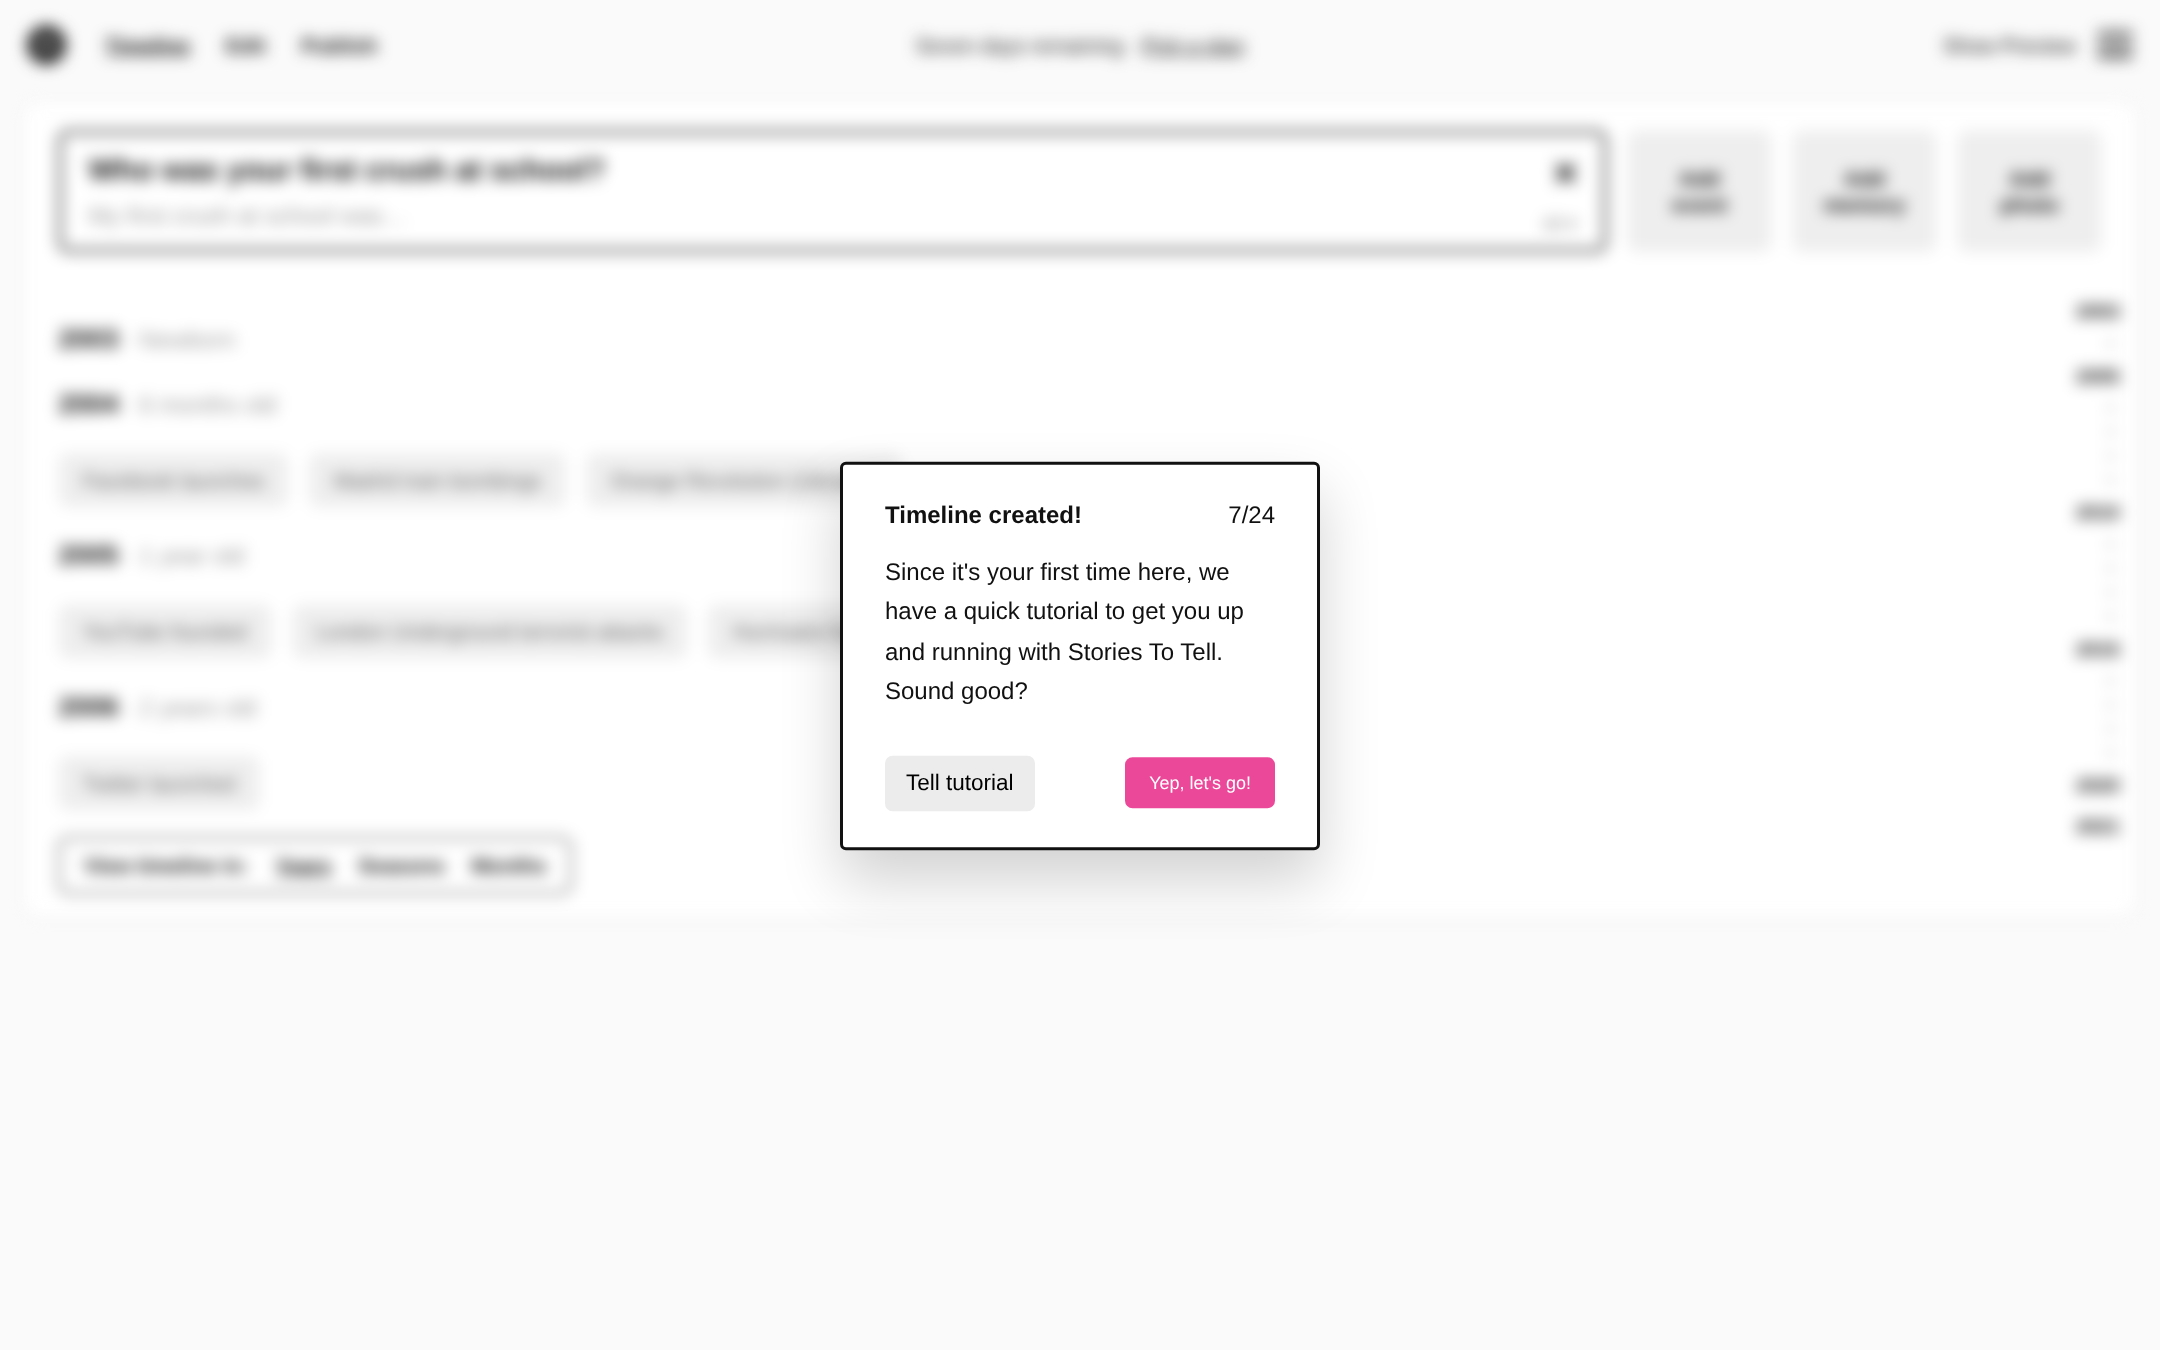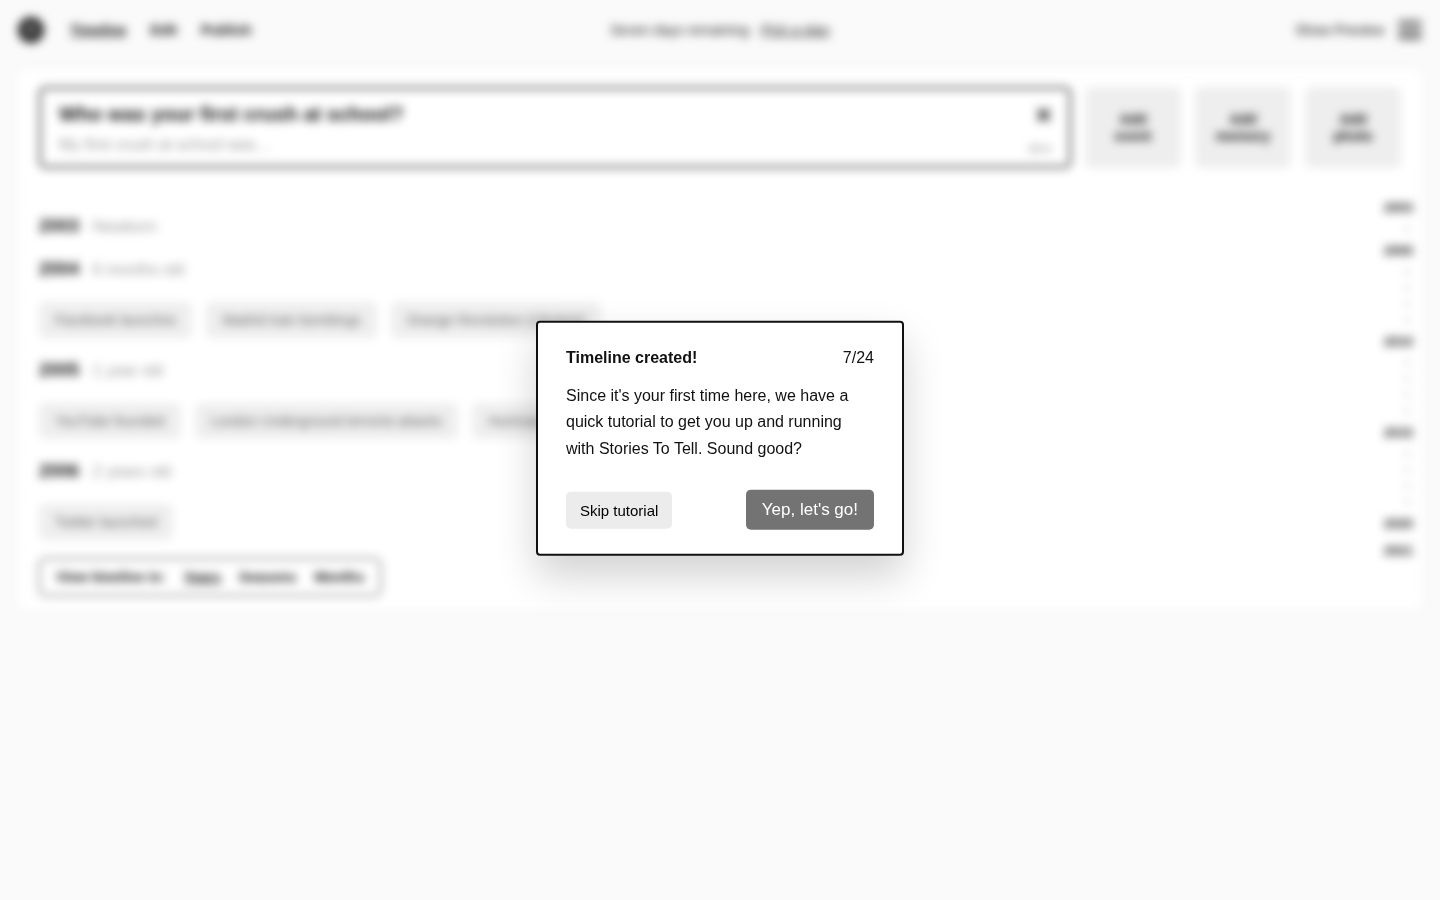--- a/index.html
+++ b/index.html
@@ -43,28 +43,28 @@
   .year-rail div{ color:#bbb; font-weight:700;}
   .year-rail div.bold{ color:#111;}
   .dot{ width:4px;height:4px; background:#bbb; border-radius:50%; margin-right:4px;}
   
   
   .view-toggle{ position:absolute; left:22px; bottom:14px; border:1.5px solid #111; border-radius:6px; padding:10px 16px; display:flex; gap:18px; align-items:center; font-size:14px; font-weight:600; background:#fff;}
   .view-toggle .lab{ font-weight:700;}
   .view-toggle .opt.active{ text-decoration:underline; font-weight:800;}
   
   
-  .modal{ position:absolute; top:50%; left:50%; transform:translate(-50%, -55%); width:368px; background:#fff; border:2px solid #111; border-radius:4px; padding:26px 28px 24px 28px; box-shadow:0 20px 40px rgba(0,0,0,0.18); z-index:50;}
+  .modal{ position:absolute; top:50%; left:50%; transform:translate(-50%, -55%); width:320px; background:#fff; border:2px solid #111; border-radius:4px; padding:26px 28px 24px 28px; box-shadow:0 20px 40px rgba(0,0,0,0.18); z-index:50;}
   .modal-head{ display:flex; justify-content:space-between; font-size:16px; margin-bottom:16px;}
   .modal-head .t{ font-weight:700;}
   .modal-head .s{ font-weight:500;}
   .modal-body{ font-size:16px; line-height:1.65; color:#111; margin-bottom:28px;}
   .modal-actions{ display:flex; justify-content:space-between; align-items:center;}
   .btn-light{ background:#ececec; border:none; border-radius:5px; padding:10px 14px; font-size:15px; cursor:pointer; font-family:inherit;}
-  .btn-dark{ background:#737373; color:#fff; border:none; border-radius:5px; padding:10px 16px; font-size:17px; cursor:pointer; font-family:inherit;}
+  .btn-dark{ background:#ec4899; color:#fff; border:none; border-radius:5px; padding:10px 16px; font-size:12px; cursor:pointer; font-family:inherit;}
 </style>
 </head>
 <body>
 
 <div class="blur-layer">
 
   <div class="topnav">
     <div class="logo"></div>
     <div class="navlinks" id="navlinks">
         <span class="active">Timeline</span>
@@ -189,16 +189,16 @@
   </div>
 </div>
 
 <div class="modal">
   <div class="modal-head">
     <span class="t">Timeline created!</span>
     <span class="s">7/24</span>
   </div>
   <div class="modal-body">Since it's your first time here, we have a quick tutorial to get you up and running with Stories To Tell. Sound good?</div>
   <div class="modal-actions">
-    <button class="btn-light">Skip tutorial</button>
+    <button class="btn-light">Tell tutorial</button>
     <button class="btn-dark">Yep, let's go!</button>
   </div>
 </div>
 
 </body></html>

